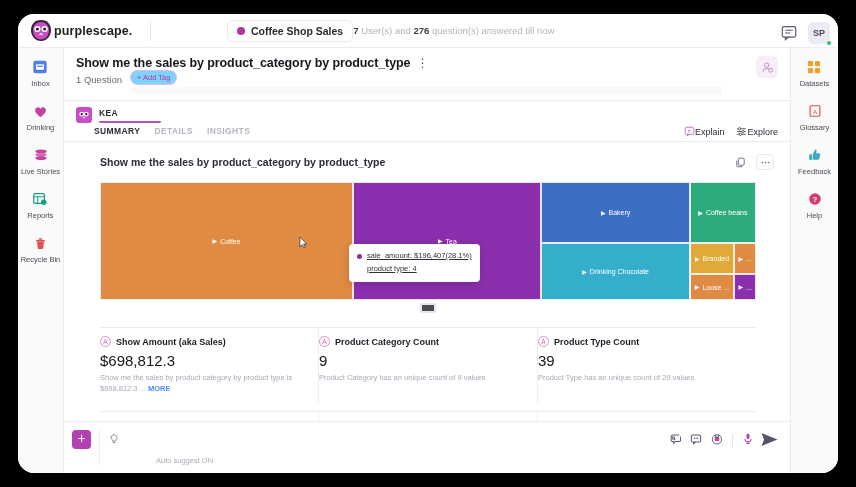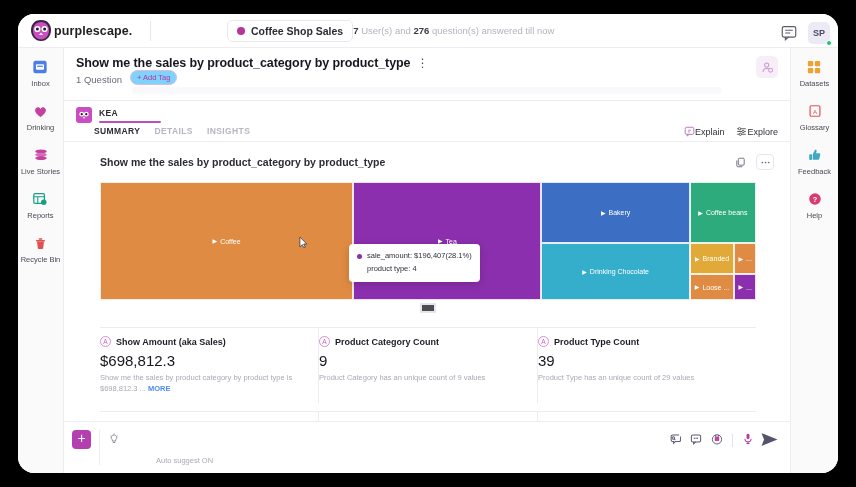--- a/index.html
+++ b/index.html
@@ -127,21 +127,21 @@
   .scroll-handle {
     width:16px; height:10px; background:#4d4d4d; border:2px solid #e8e4f2;
     margin: 3px auto 0 auto; border-radius:1px;
   }
   .cursor { position:absolute; left:199px; top:54px; width:9px; height:13px; }
 
   .tooltip {
     position:absolute; left:249px; top:62px;
     background:#fff; border-radius:4px; padding:6px 8px;
     box-shadow: 0 2px 8px rgba(0,0,0,.18);
-    font-size:7.5px; color:#2f2f3a; line-height:1.7; min-width:128px;
+    font-size:7.5px; color:#2f2f3a; line-height:1.7; min-width:128px;text-decoration:underline;
   }
   .tt-row { display:flex; align-items:center; gap:5px; }
   .tt-dot { width:5px; height:5px; border-radius:50%; background:#8b2fae; flex:none; }
   .tt-sub { padding-left:10px; }
 
   
   .kpis { display:flex; margin: 14px 34px 0 36px; border-top:1px solid #ececf1; }
   .kpi { flex:1; padding: 8px 10px 8px 0; border-right:1px solid #ececf1; }
   .kpi:last-child { border-right:none; }
   .kpi-head { display:flex; align-items:center; gap:5px; }

